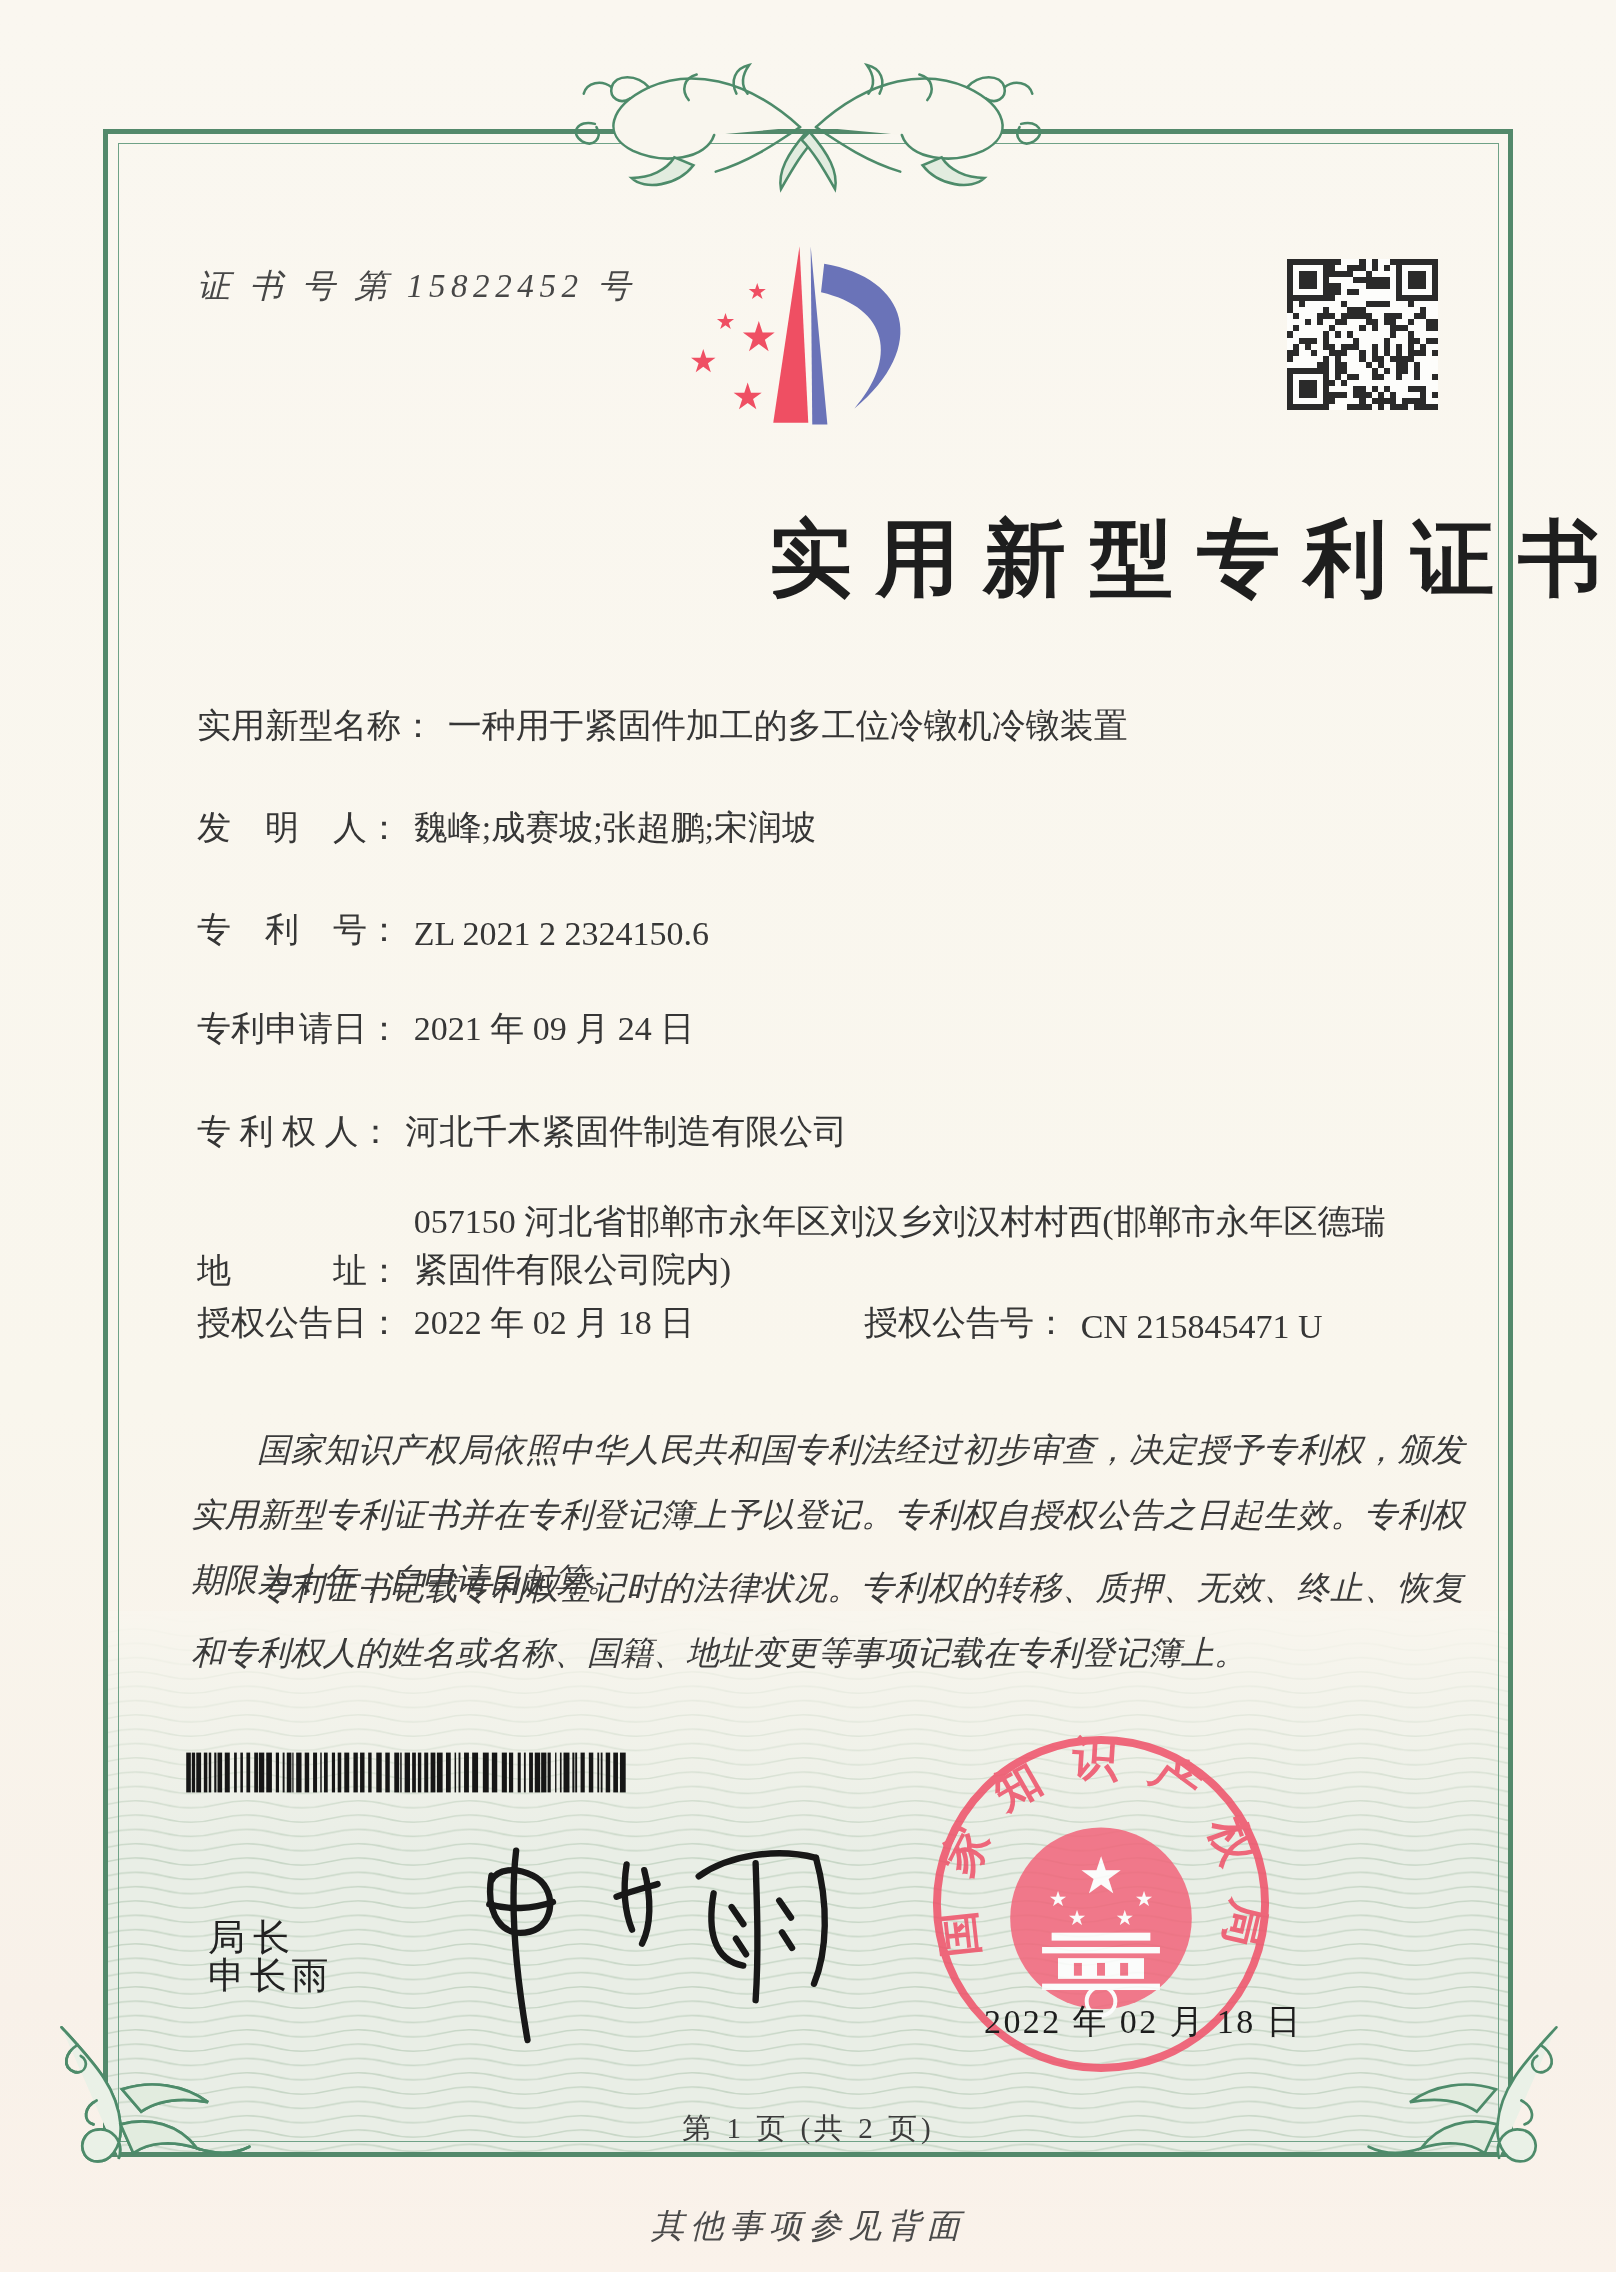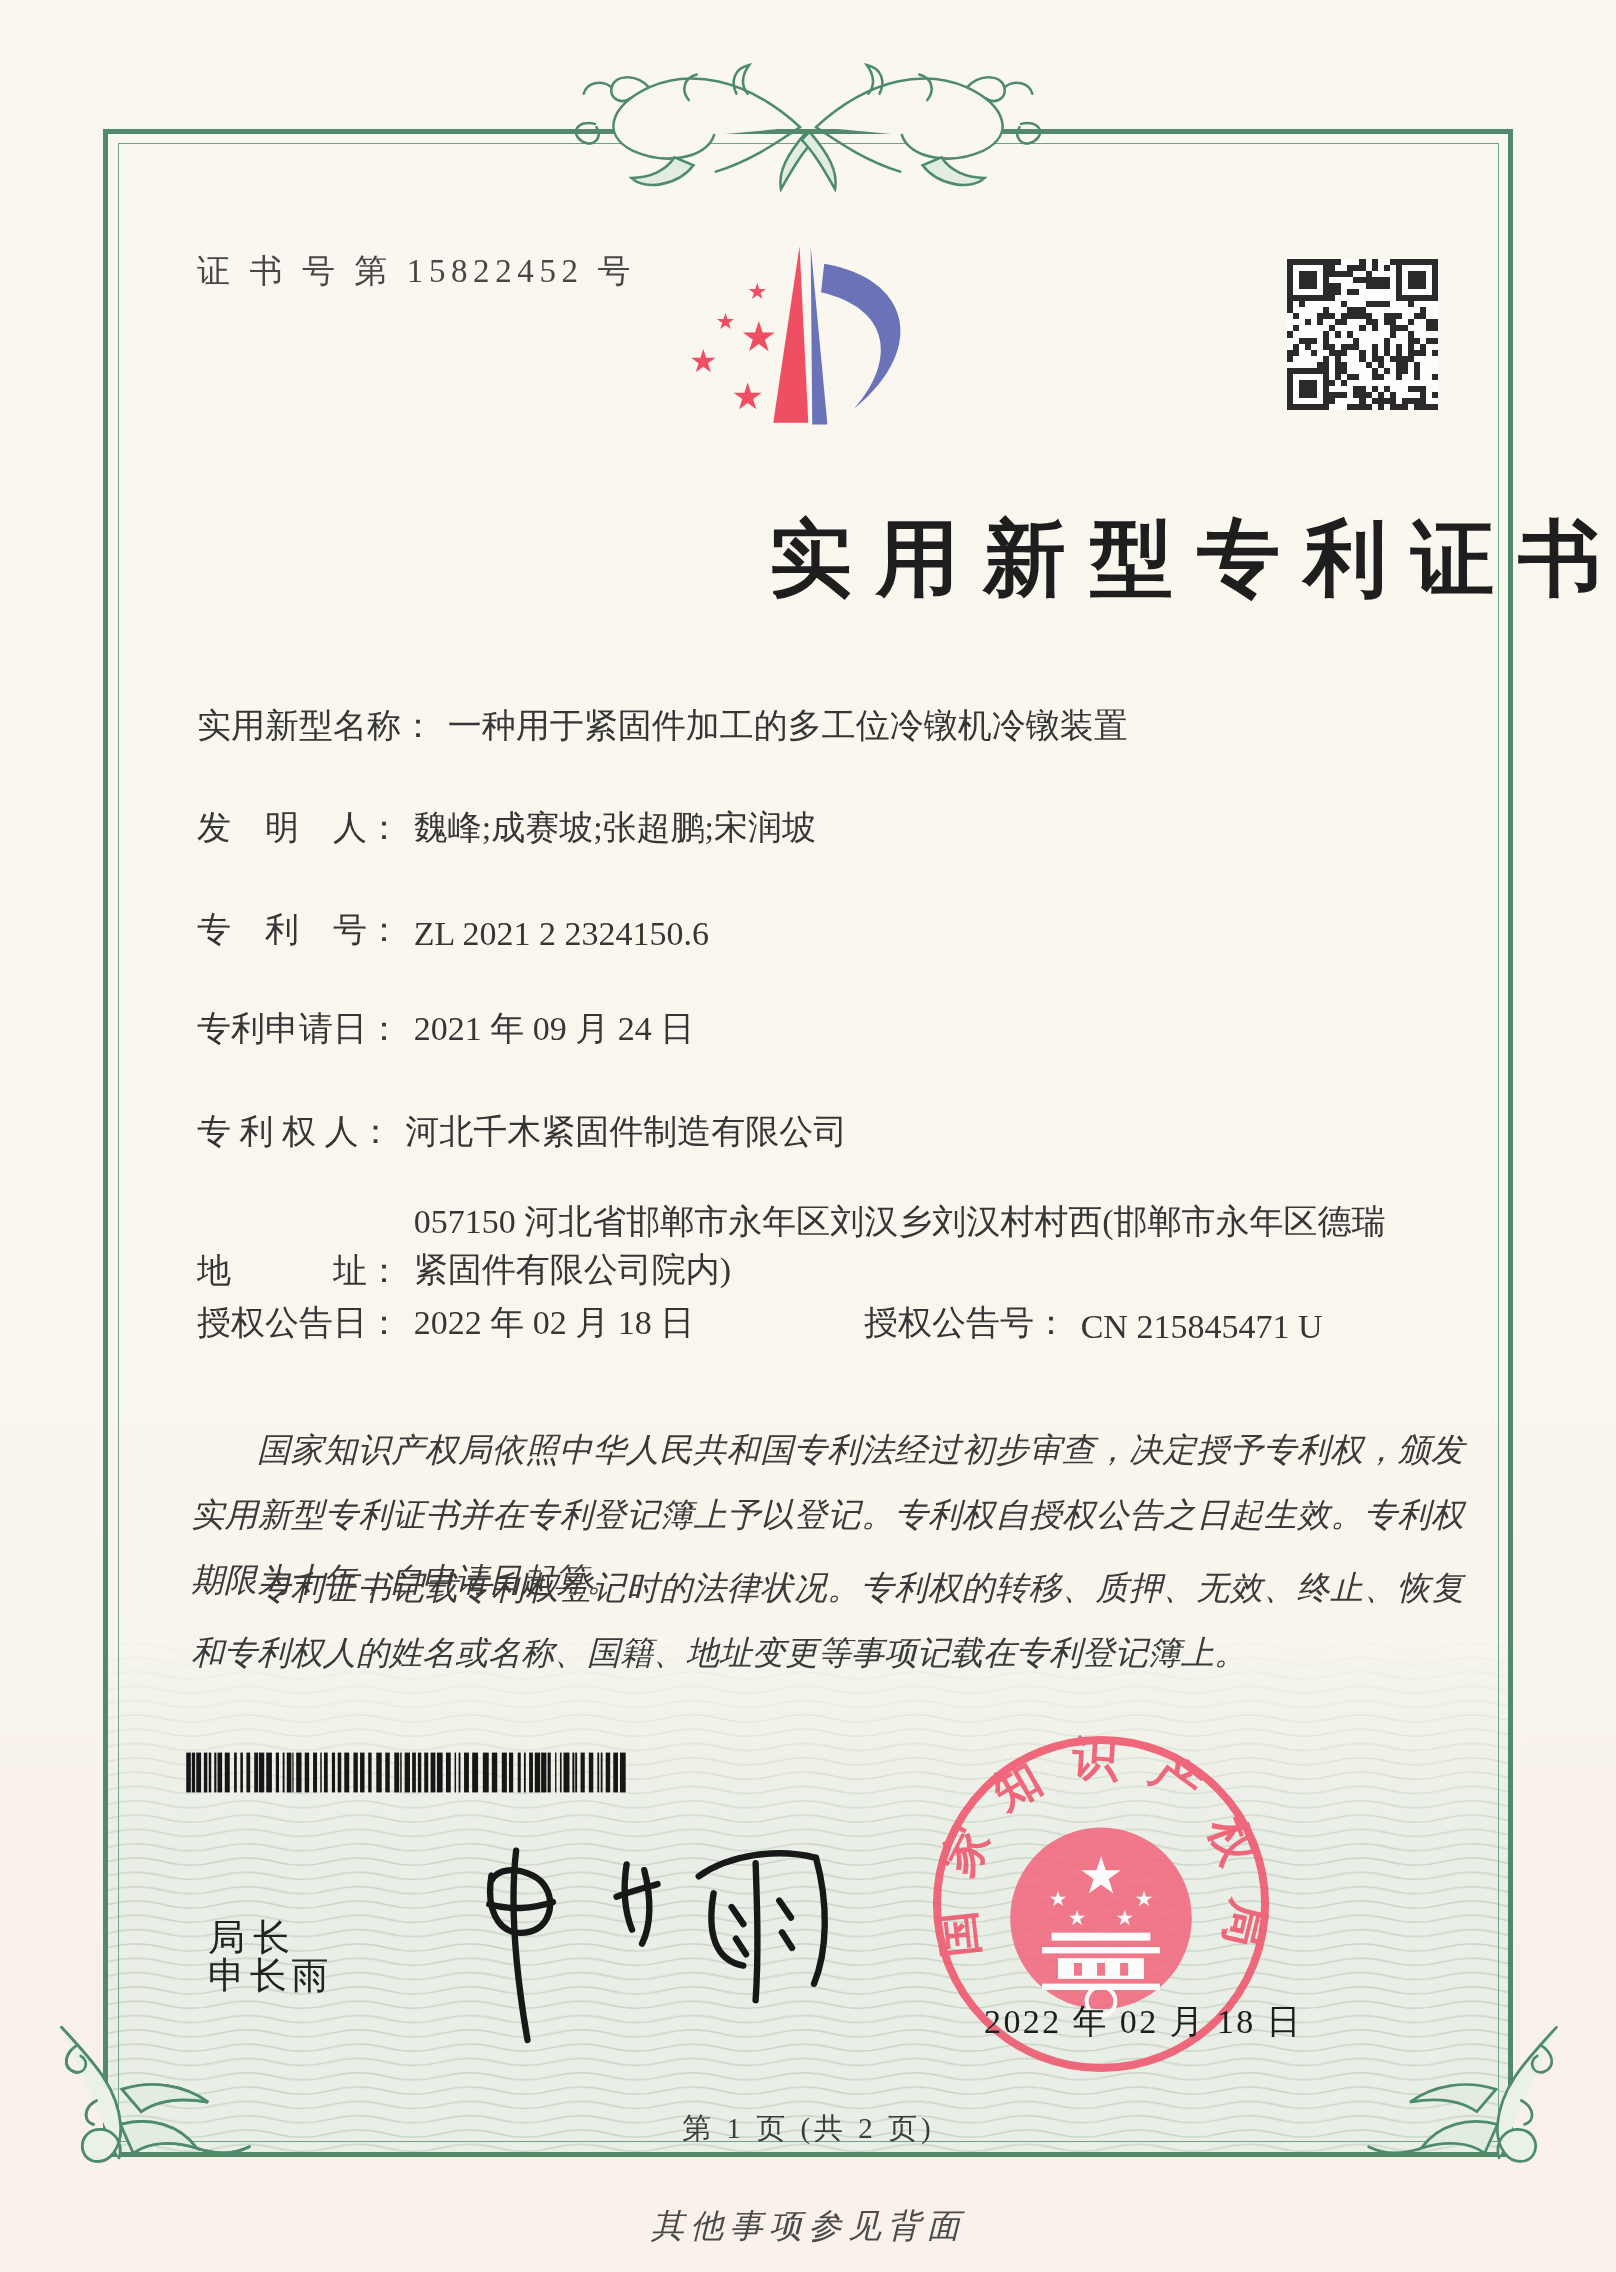--- a/index.html
+++ b/index.html
@@ -4,21 +4,21 @@
 <style>
   html,body{margin:0;padding:0;background:#bfbfbf;}
   .page{position:relative;width:1617px;height:2273px;overflow:hidden;
         background:linear-gradient(180deg,#faf7f0 0%,#f9f6ed 62%,#f8f1e9 88%,#faf2ea 100%);
         font-family:"Liberation Serif","DejaVu Serif",serif;color:#2b2b2b;}
   .abs{position:absolute;}
   
   .frame-outer{left:103px;top:129px;width:1410px;height:2028px;border:5.6px solid #53896b;box-sizing:border-box;z-index:2;}
   .frame-inner{left:118px;top:143px;width:1381px;height:1999px;border:1.6px solid #6fa287;box-sizing:border-box;z-index:2;}
   
-  .cert-no{left:197px;top:249px;font-size:33px;letter-spacing:5.6px;color:#474747;z-index:5;}
+  .cert-no{left:197px;top:264px;font-size:33px;letter-spacing:5.6px;color:#474747;z-index:5;font-style:italic;}
   .title{left:0;top:504px;width:100%;text-align:right;font-size:83px;font-weight:bold;letter-spacing:24px;color:#1e1e1e;z-index:5;padding-left:8px;}
   .frow{left:197px;font-size:34px;display:flex;align-items:flex-end;z-index:5;white-space:nowrap;color:#363636;}
   .frow .fvalue{margin-left:12.7px;}
   .frow.addr{white-space:normal;}
   .addr .fvalue{width:999px;line-height:48px;}
   .para{left:191px;width:1273px;font-size:33px;line-height:65px;text-align:justify;text-indent:2em;
         font-style:italic;color:#3a3a3a;z-index:5;}
   .director-label{left:208px;top:1887px;font-size:37px;letter-spacing:8px;color:#222;z-index:5;margin-top:26px;}
   .director-name{left:208px;top:1951px;font-size:37px;letter-spacing:4.8px;color:#222;z-index:5;text-align:center;}
   .seal-date{left:984px;top:1999px;font-size:34px;letter-spacing:2.4px;color:#1d1d1d;z-index:7;}

